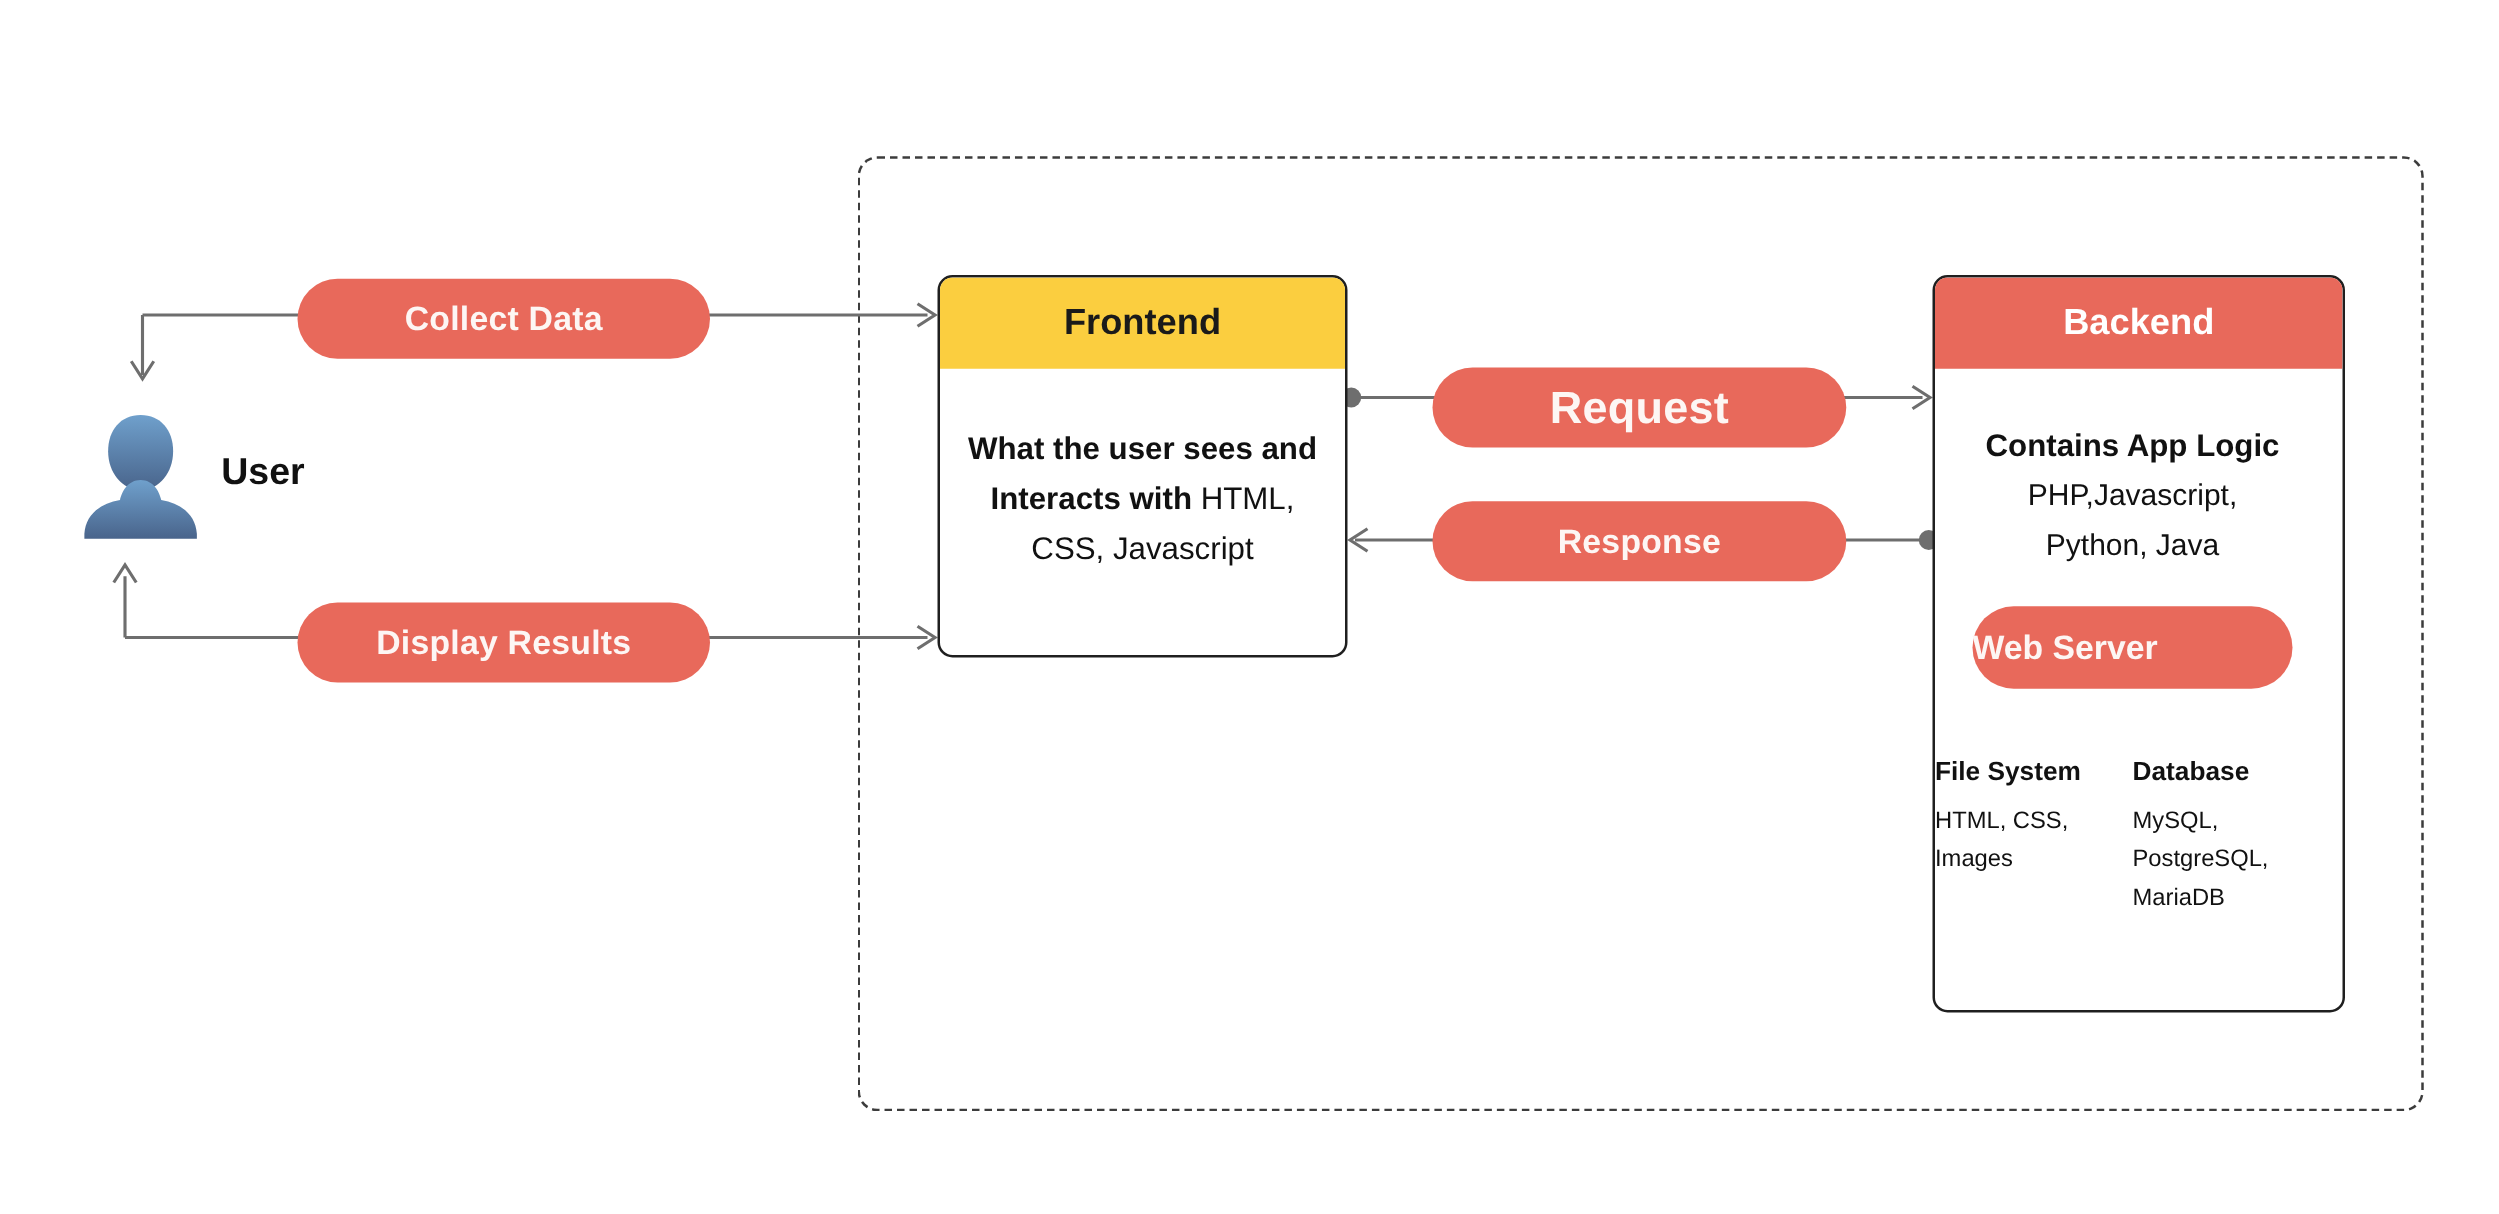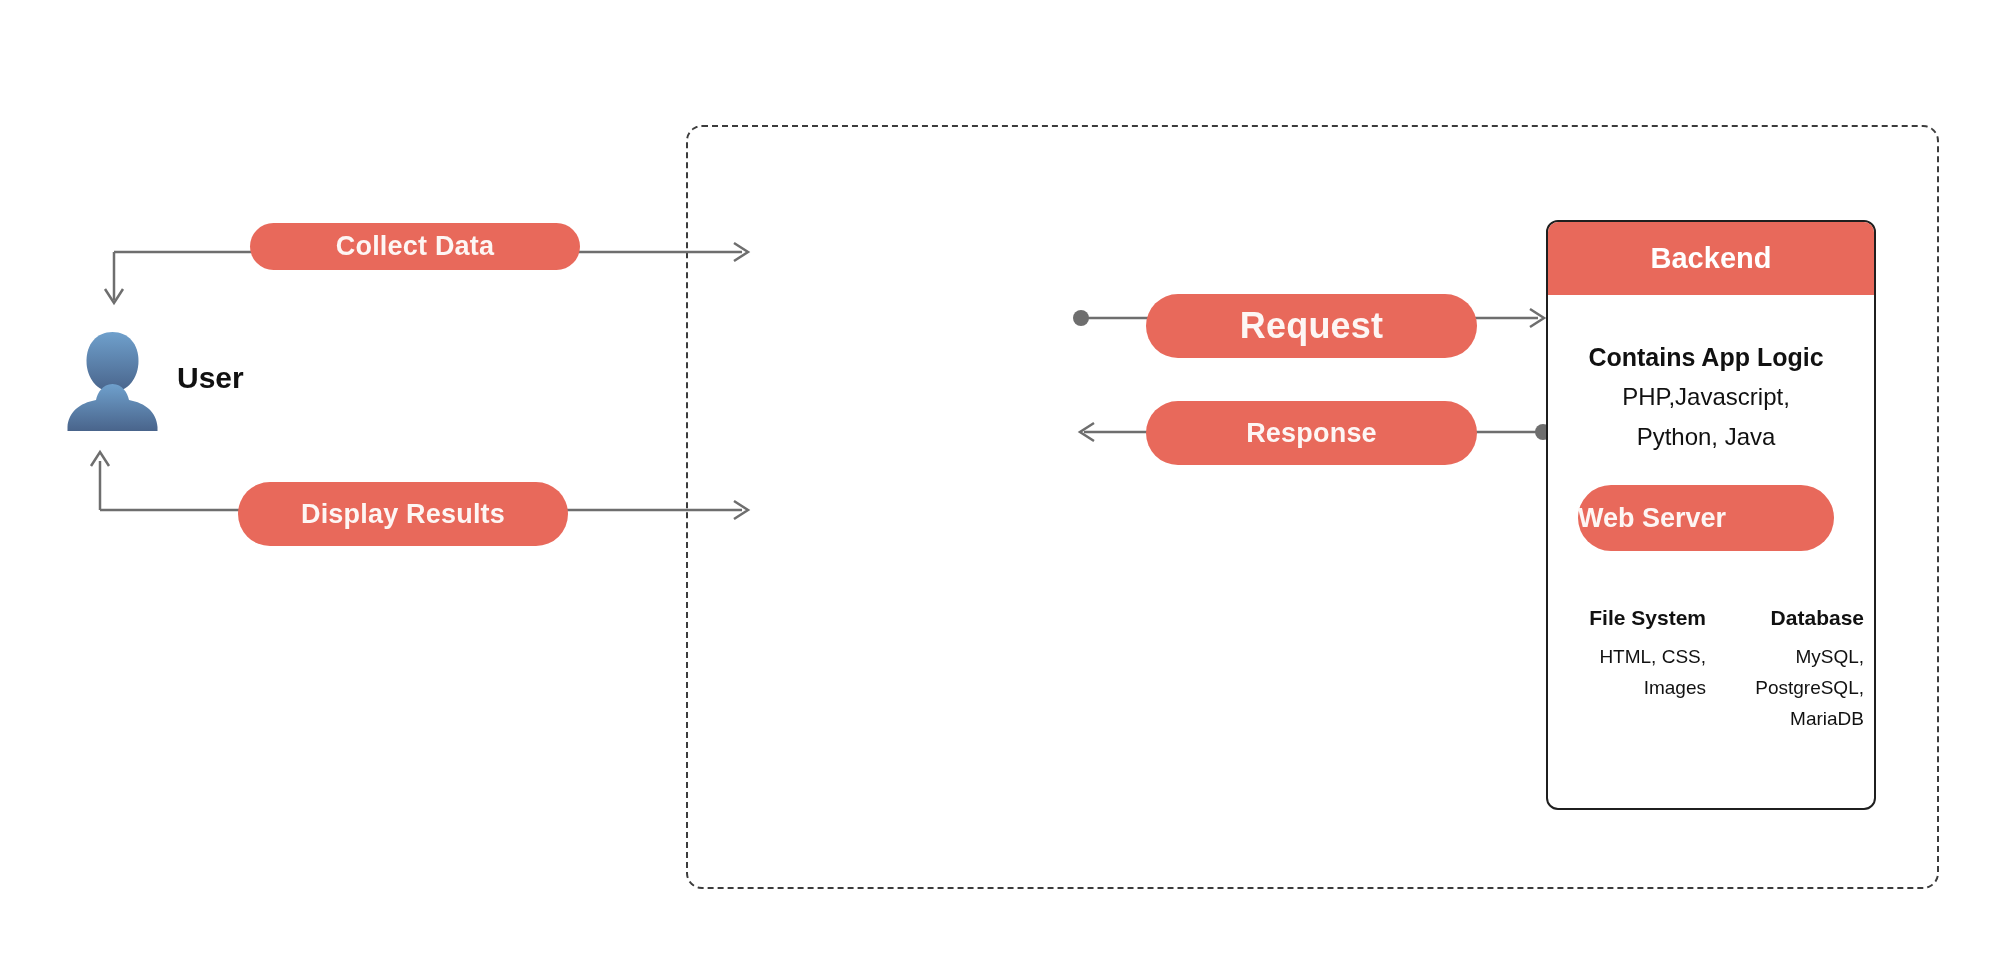--- a/index.html
+++ b/index.html
@@ -14,21 +14,21 @@
   }
   .pill{
     position:absolute;display:flex;align-items:center;justify-content:center;
     background:#E8695B;color:#fdf6f4;font-weight:700;border-radius:999px;z-index:3;
     letter-spacing:.2px;
   }
   .title-pill{
     left:1077px;top:87px;width:495px;height:77px;background:#7757A9;color:#f4effa;
     font-size:28px;z-index:4;
   }
-  .pill-collect{left:250px;top:223px;width:330px;height:47px;font-size:27px;}
+  .pill-collect{left:238px;top:223px;width:330px;height:64px;font-size:27px;}
   .pill-display{left:238px;top:482px;width:330px;height:64px;font-size:27px;}
   .pill-request{left:1146px;top:294px;width:331px;height:64px;font-size:36px;}
   .pill-response{left:1146px;top:401px;width:331px;height:64px;font-size:27px;}
 
   .card{
     position:absolute;background:#ffffff;border:2px solid #1f1f1f;border-radius:12px;
     z-index:2;box-sizing:border-box;overflow:hidden;
   }
   .card-frontend{left:750px;top:220px;width:328px;height:306px;}
   .card-backend{left:1546px;top:220px;width:330px;height:590px;}
@@ -44,21 +44,21 @@
   .frontend-body b{font-weight:700;}
   .backend-body{padding:42px 10px 0 0;text-align:center;color:#111;}
   .logic-heading{font-size:25px;font-weight:700;line-height:40px;}
   .logic-line{font-size:24px;line-height:40px;}
   .webserver-pill{
     margin:28px auto 0 auto;width:256px;height:66px;display:flex;align-items:center;
     background:#E8695B;color:#fdf6f4;border-radius:999px;
     font-size:27px;font-weight:700;
   }
   .backend-columns{display:flex;margin-top:52px;}
-  .backend-col{flex:1;text-align:right;}
+  .backend-col{flex:1;text-align:left;}
   .col-heading{font-size:21px;font-weight:700;line-height:30px;margin-bottom:8px;}
   .col-item{font-size:19px;line-height:31px;}
   .user-icon{position:absolute;left:62px;top:330px;width:101px;height:103px;z-index:2;}
   .user-label{
     position:absolute;left:177px;top:361px;font-size:30px;font-weight:700;color:#111;z-index:2;
   }
 </style>
 </head>
 <body>
 
@@ -112,20 +112,30 @@
   <div class="pill pill-display">
     <span>Display Results</span>
   </div>
   <div class="pill pill-request">
     <span>Request</span>
   </div>
   <div class="pill pill-response">
     <span>Response</span>
   </div>
 
+  <div class="card card-frontend">
+    <div class="card-header header-frontend">
+      <span>Frontend</span>
+    </div>
+    <div class="frontend-body">
+      <b>What the user sees and Interacts with</b>
+      <span> </span>
+      <span>HTML, CSS, Javascript</span>
+    </div>
+  </div>
 
   <div class="card card-backend">
     <div class="card-header header-backend">
       <span>Backend</span>
     </div>
     <div class="backend-body">
       <div class="logic-heading">Contains App Logic</div>
       <div class="logic-line">PHP,Javascript,</div>
       <div class="logic-line">Python, Java</div>
       <div class="webserver-pill">

